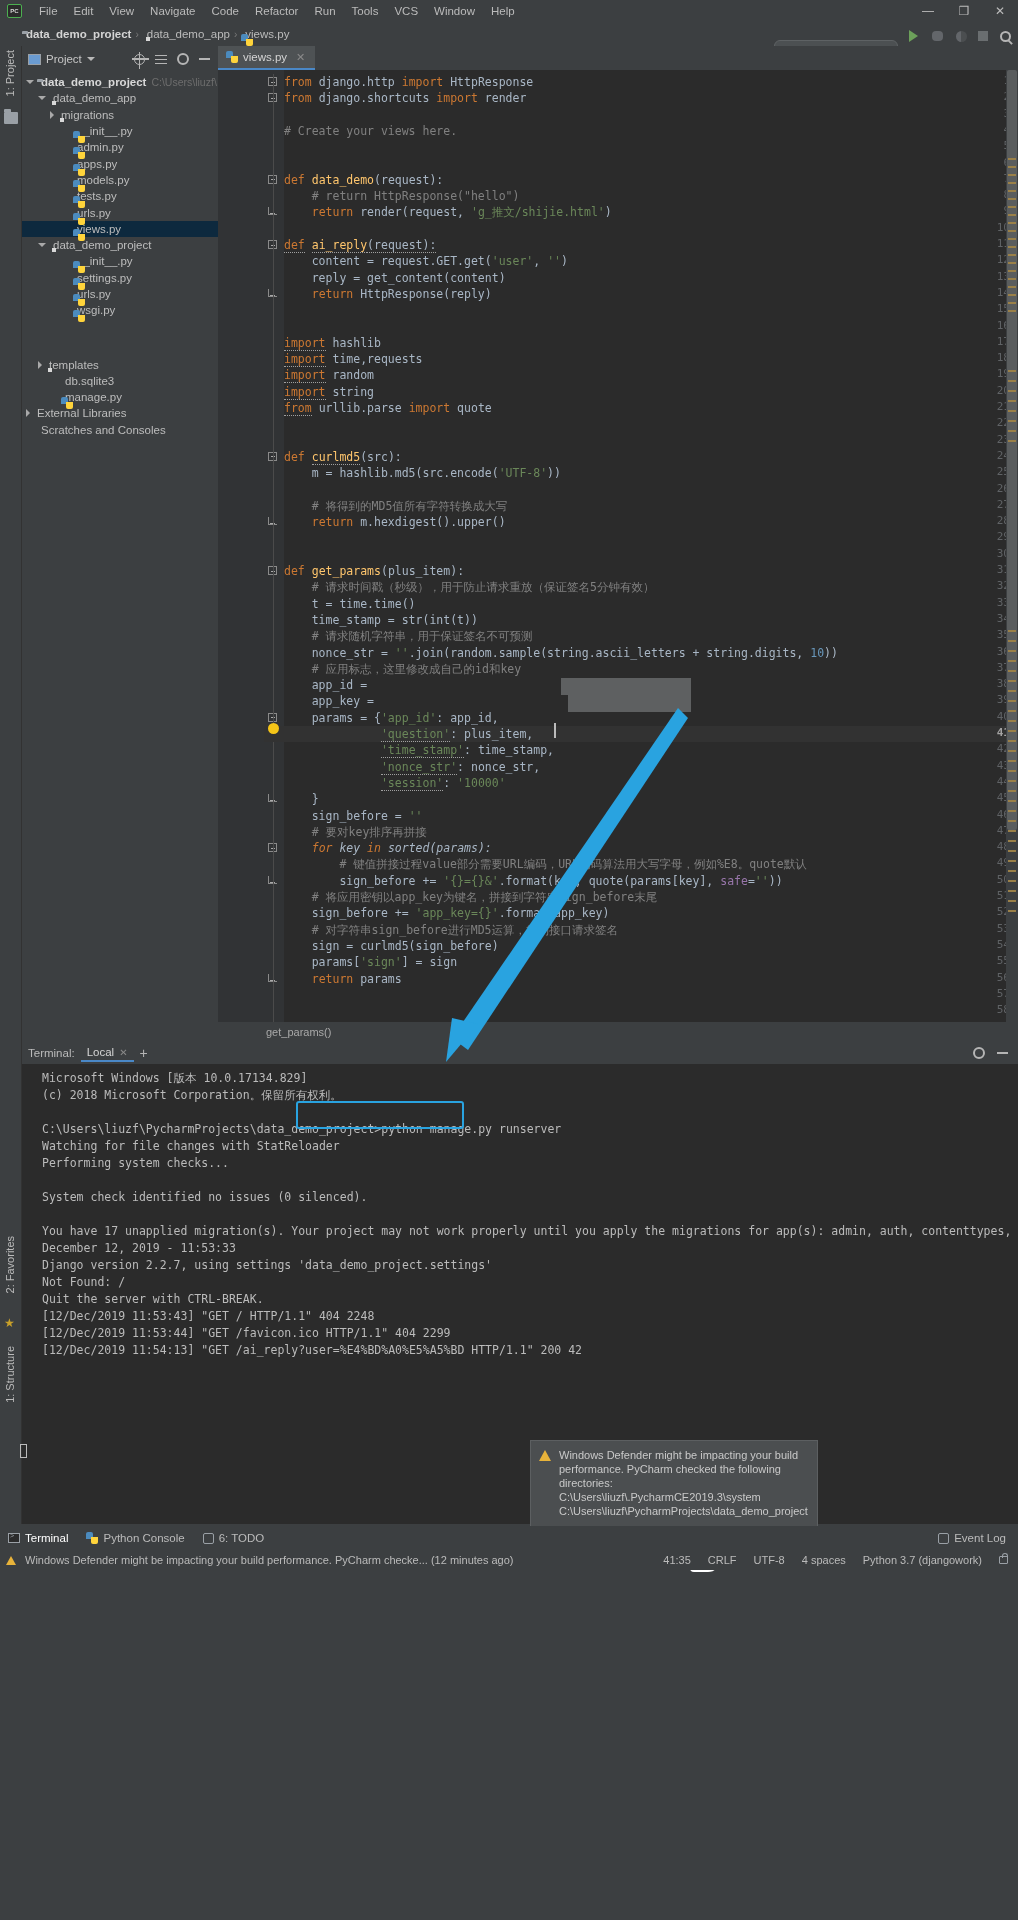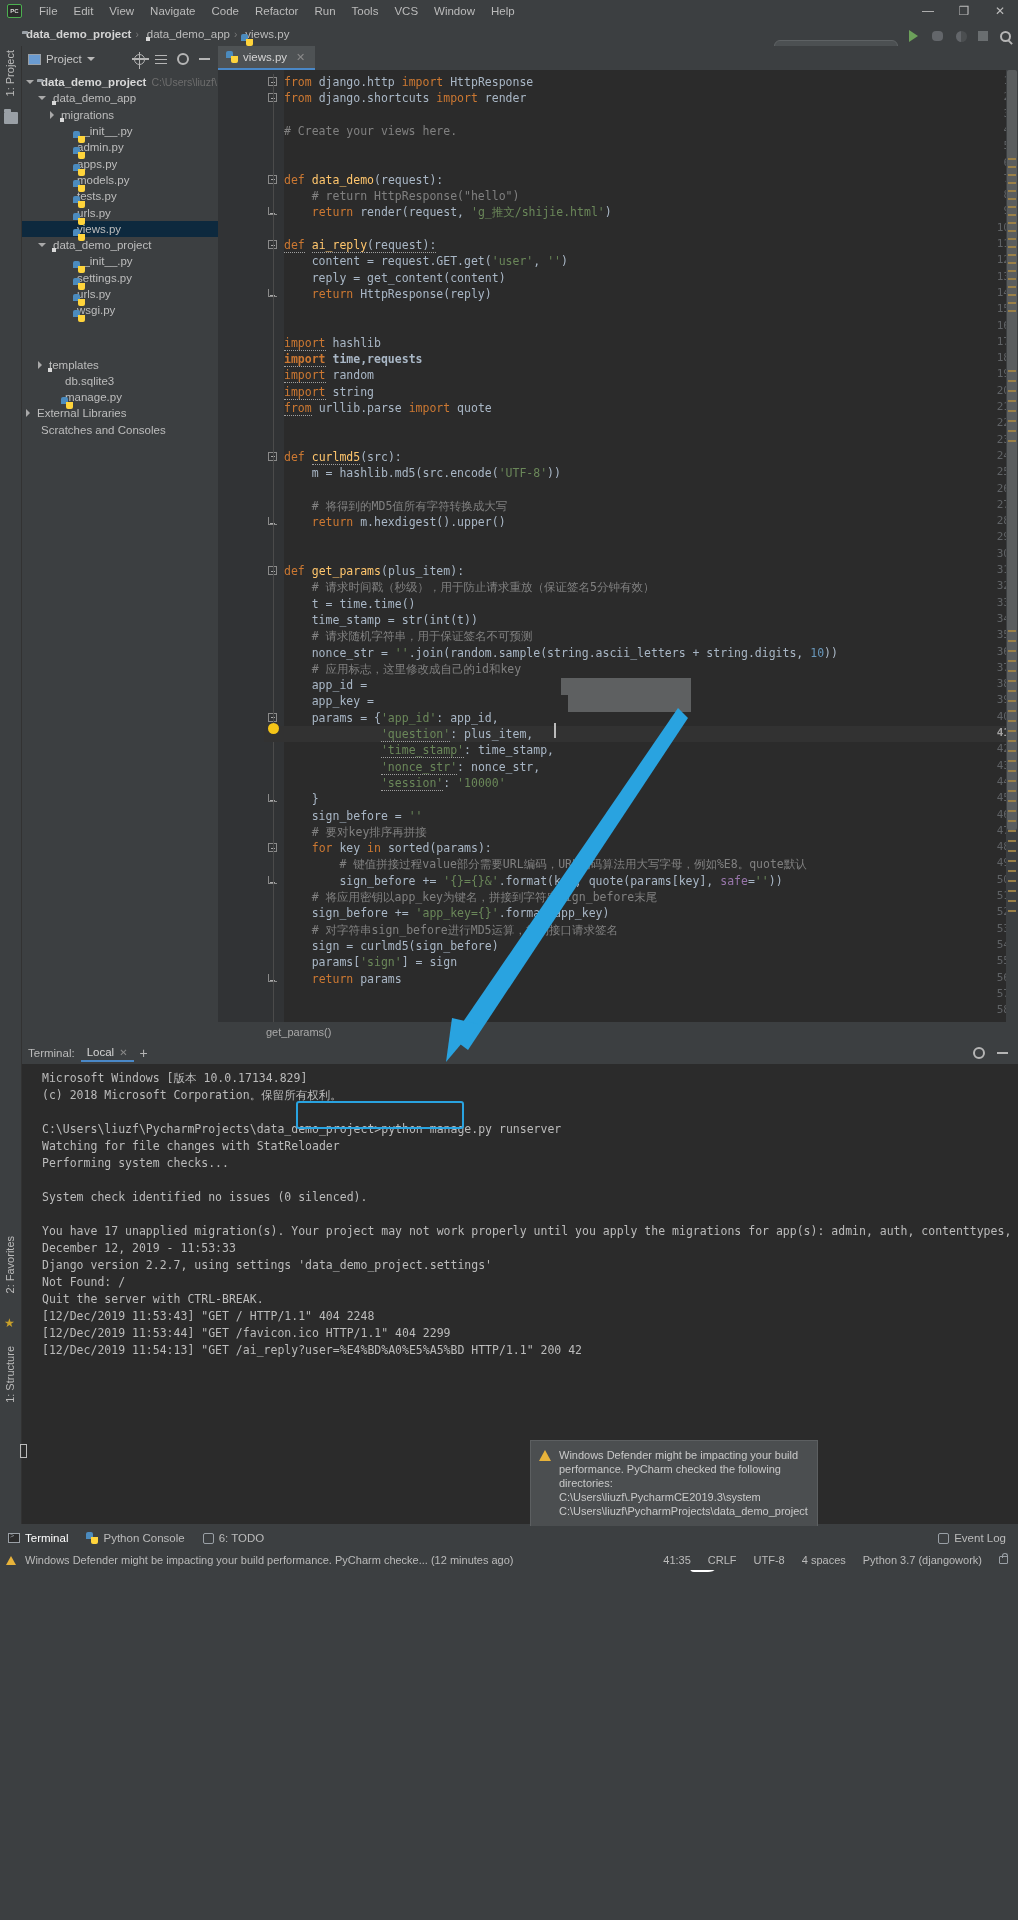--- a/index.html
+++ b/index.html
@@ -471,21 +471,21 @@
         <div class="cl t" style="top: 118.1px;">    <span class="c"># return HttpResponse("hello")</span></div>
         <div class="cl t" style="top: 134.4px;">    <span class="k">return</span> render(request, <span class="s">'g_推文/shijie.html'</span>)</div>
         <div class="cl t" style="top: 150.7px;">&nbsp;</div>
         <div class="cl t" style="top: 167px;"><span class="k err">def</span> <span class="f err">ai_reply</span><span class="err">(request):</span></div>
         <div class="cl t" style="top: 183.3px;">    content = request.GET.get(<span class="s">'user'</span>, <span class="s">''</span>)</div>
         <div class="cl t" style="top: 199.6px;">    reply = get_content(content)</div>
         <div class="cl t" style="top: 215.9px;">    <span class="k">return</span> HttpResponse(reply)</div>
         <div class="cl t" style="top: 232.2px;">&nbsp;</div>
         <div class="cl t" style="top: 248.5px;">&nbsp;</div>
         <div class="cl t" style="top: 264.8px;"><span class="k err">import</span> hashlib</div>
-        <div class="cl t" style="top: 281.1px; font-weight: bold;"><span class="k err">import</span> time,requests</div>
+        <div class="cl t" style="top: 281.1px;"><span class="k err">import</span> time,requests</div>
         <div class="cl t" style="top: 297.4px;"><span class="k err">import</span> random</div>
         <div class="cl t" style="top: 313.7px;"><span class="k err">import</span> string</div>
         <div class="cl t" style="top: 330px;"><span class="k err">from</span> urllib.parse <span class="k">import</span> quote</div>
         <div class="cl t" style="top: 346.3px;">&nbsp;</div>
         <div class="cl t" style="top: 362.6px;">&nbsp;</div>
         <div class="cl t" style="top: 378.9px;"><span class="k">def</span> <span class="f err">curlmd5</span>(src):</div>
         <div class="cl t" style="top: 395.2px;">    m = hashlib.md5(src.encode(<span class="s">'UTF-8'</span>))</div>
         <div class="cl t" style="top: 411.5px;">&nbsp;</div>
         <div class="cl t" style="top: 427.8px;">    <span class="c"># 将得到的MD5值所有字符转换成大写</span></div>
         <div class="cl t" style="top: 444.1px;">    <span class="k">return</span> m.hexdigest().upper()</div>
@@ -501,21 +501,21 @@
         <div class="cl t" style="top: 607.1px;">    app_id = </div>
         <div class="cl t" style="top: 623.4px;">    app_key = </div>
         <div class="cl t" style="top: 639.7px;">    params = {<span class="s">'app_id'</span>: app_id,</div>
         <div class="cl t" style="top: 656px;">              <span class="s err">'question'</span>: plus_item,</div>
         <div class="cl t" style="top: 672.3px;">              <span class="s err">'time_stamp'</span>: time_stamp,</div>
         <div class="cl t" style="top: 688.6px;">              <span class="s err">'nonce_str'</span>: nonce_str,</div>
         <div class="cl t" style="top: 704.9px;">              <span class="s err">'session'</span>: <span class="s">'10000'</span></div>
         <div class="cl t" style="top: 721.2px;">    }</div>
         <div class="cl t" style="top: 737.5px;">    sign_before = <span class="s">''</span></div>
         <div class="cl t" style="top: 753.8px;">    <span class="c"># 要对key排序再拼接</span></div>
-        <div class="cl t" style="top: 770.1px;">    <span class="k">for</span> key <span class="k">in</span> sorted(params):</div>
+        <div class="cl t" style="top: 770.1px; font-style: italic;">    <span class="k">for</span> key <span class="k">in</span> sorted(params):</div>
         <div class="cl t" style="top: 786.4px;">        <span class="c"># 键值拼接过程value部分需要URL编码，URL编码算法用大写字母，例如%E8。quote默认</span></div>
         <div class="cl t" style="top: 802.7px;">        sign_before += <span class="s">'{}={}&amp;'</span>.format(key, quote(params[key], <span class="d">safe</span>=<span class="s">''</span>))</div>
         <div class="cl t" style="top: 819px;">    <span class="c"># 将应用密钥以app_key为键名，拼接到字符串sign_before末尾</span></div>
         <div class="cl t" style="top: 835.3px;">    sign_before += <span class="s">'app_key={}'</span>.format(app_key)</div>
         <div class="cl t" style="top: 851.6px;">    <span class="c"># 对字符串sign_before进行MD5运算，得到接口请求签名</span></div>
         <div class="cl t" style="top: 867.9px;">    sign = curlmd5(sign_before)</div>
         <div class="cl t" style="top: 884.2px;">    params[<span class="s">'sign'</span>] = sign</div>
         <div class="cl t" style="top: 900.5px;">    <span class="k">return</span> params</div>
         <div class="cl t" style="top: 916.8px;">&nbsp;</div>
         <div class="cl t" style="top: 933.1px;">&nbsp;</div>

